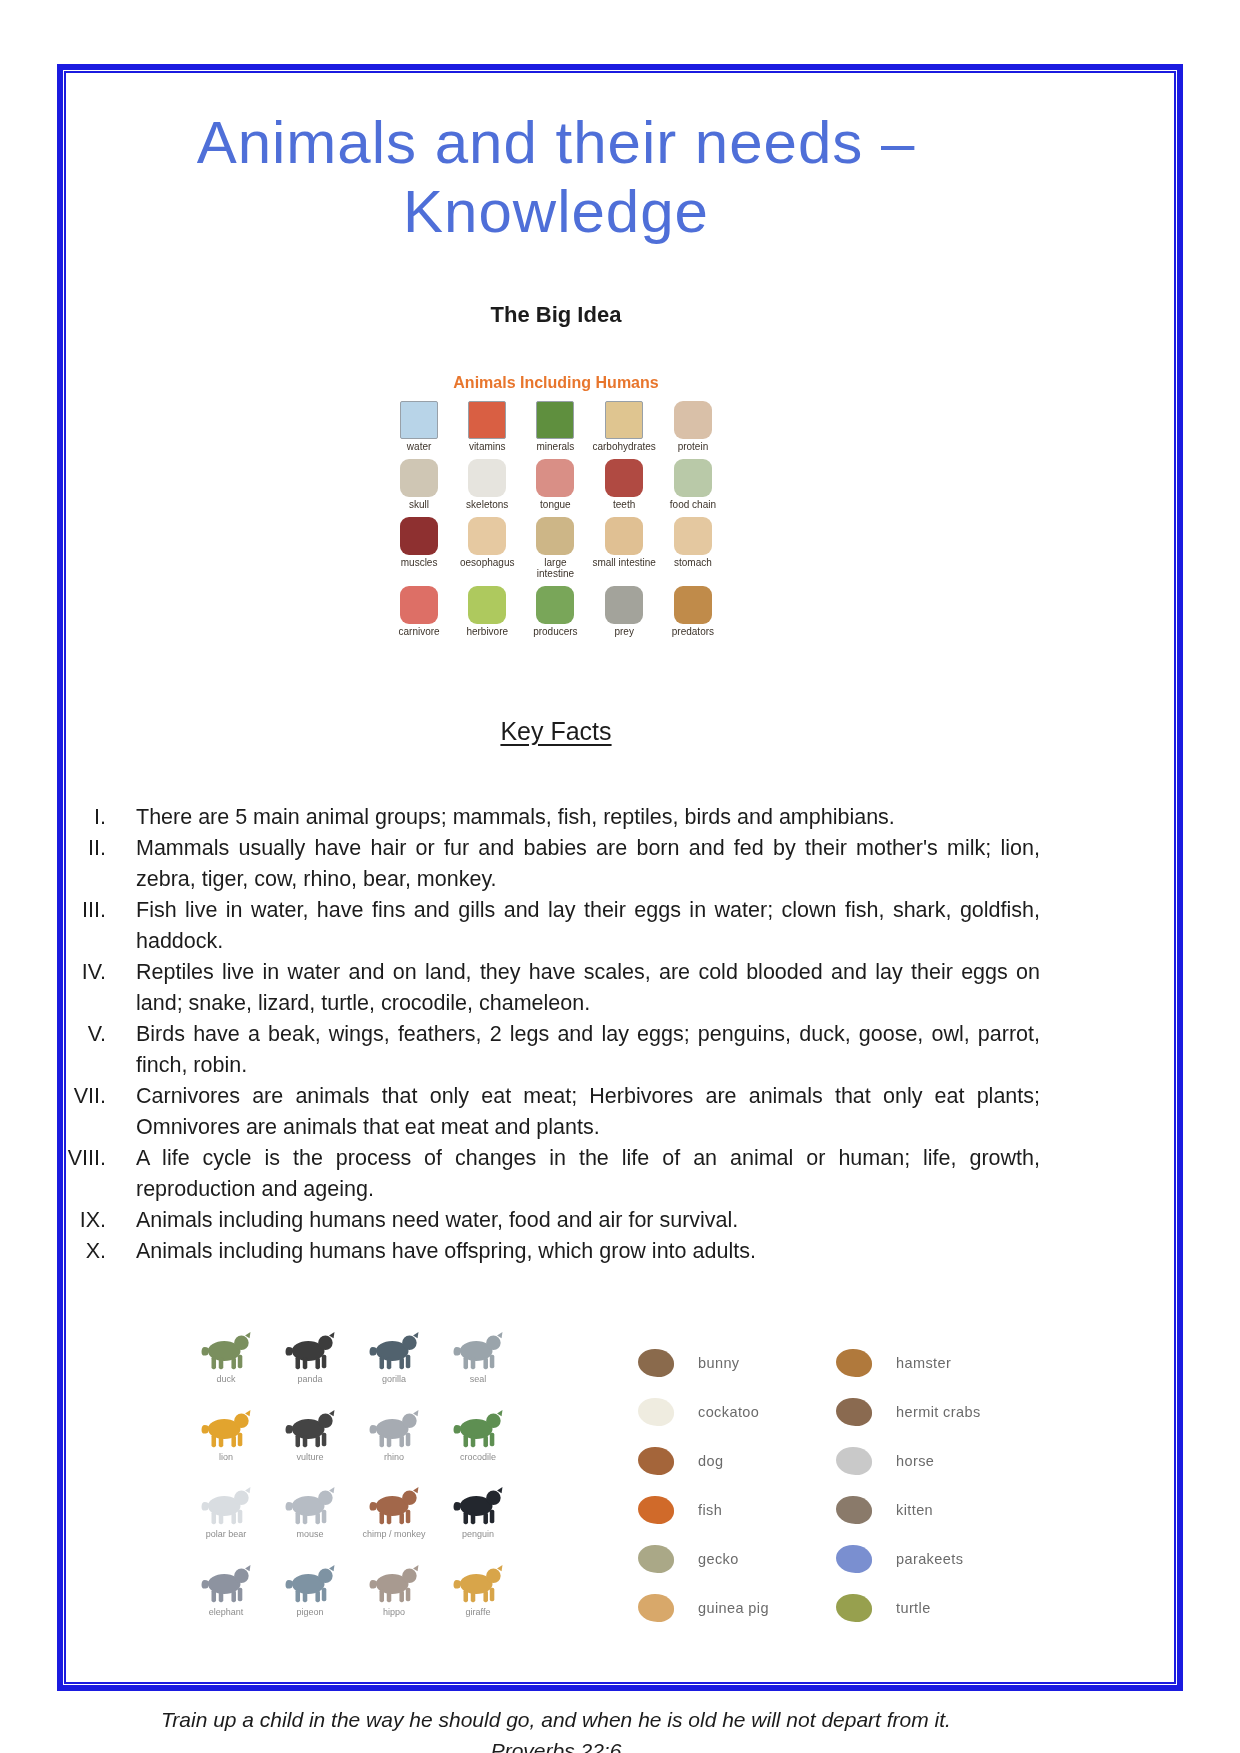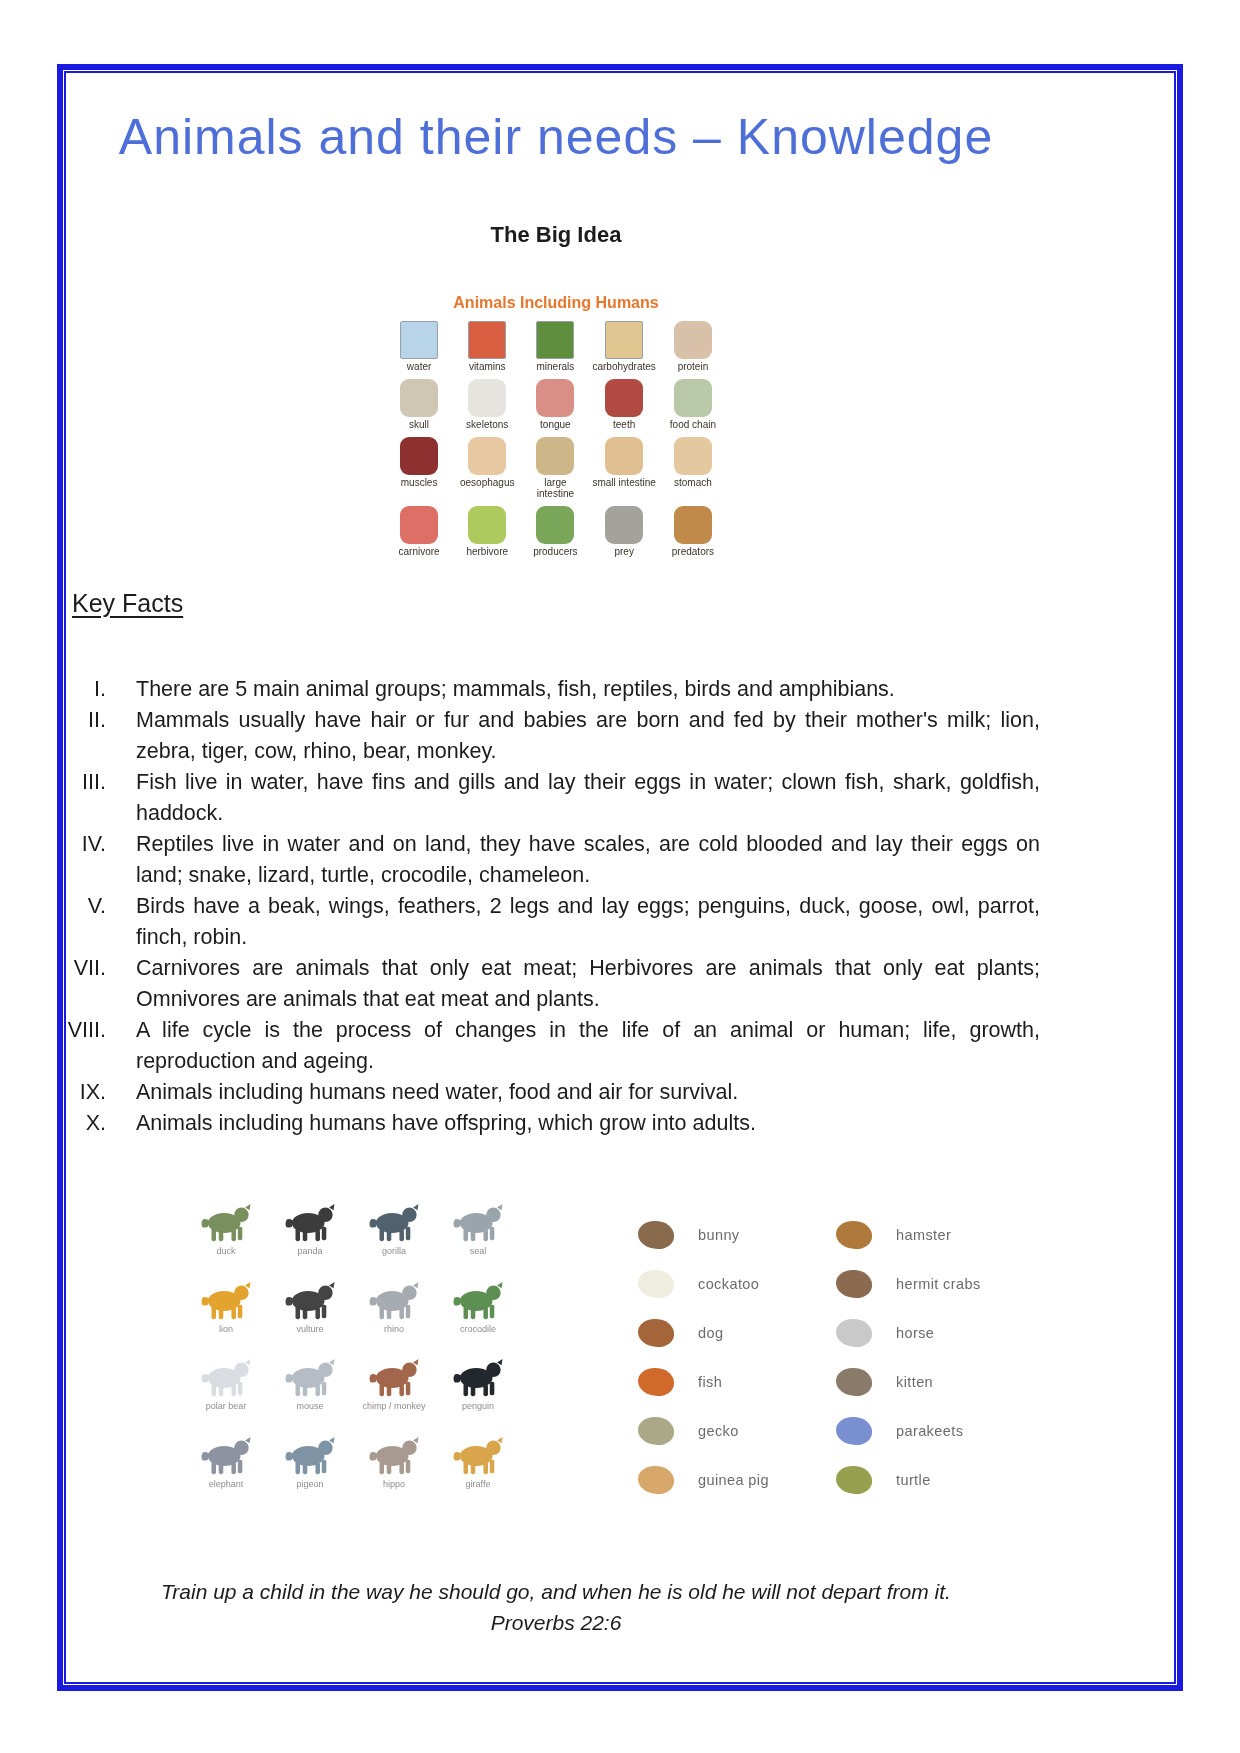--- a/index.html
+++ b/index.html
@@ -11,36 +11,36 @@
   .frame-outer {
     position:absolute; left:57px; top:64px; width:1126px; height:1627px;
     border:6px solid var(--border-blue); box-sizing:border-box;
   }
   .frame-inner { position:absolute; inset:1px; border:2px solid var(--border-blue); }
 
   .content { position:absolute; left:72px; top:78px; width:968px; }
 
   .page-title {
     margin:30px 0 10px; text-align:center; font-weight:400; letter-spacing:1px;
-    font-size:50px; color:var(--title-blue);
+    font-size:60px; color:var(--title-blue);
   }
   .big-idea-heading { margin-top:56px; text-align:center; font-size:22px; font-weight:bold; }
   .big-idea-text { margin-top:7px; text-align:center; font-size:22px; white-space:nowrap; }
 
   
   .vocab-block { width:336px; margin:46px auto 0; }
   .vocab-title { text-align:center; color:var(--vocab-orange); font-weight:bold; font-size:16px; margin-bottom:9px; }
   .vocab-grid { display:grid; grid-template-columns:repeat(5,1fr); column-gap:6px; row-gap:7px; }
   .vocab-item { text-align:center; }
   .vocab-img { width:38px; height:38px; margin:0 auto; border-radius:9px; background:var(--tint,#ddd); }
   .vocab-item.boxed .vocab-img { border-radius:2px; border:1px solid #98a0a8; box-sizing:border-box; }
   .vocab-label { font-size:10px; margin-top:2px; color:#3c332a; }
 
   .key-facts-heading {
-    margin-top:32px; text-align:left; font-size:25px; font-weight:400;
+    margin-top:80px; text-align:center; font-size:25px; font-weight:400;
     text-decoration:underline; text-underline-offset:4px;
   }
 
   .facts-list { margin-top:56px; }
   .fact { display:flex; margin-left:-14px; }
   .fact-num  { flex:none; width:48px; text-align:right; font-size:21.5px; line-height:31px; }
   .fact-text { flex:1; margin-left:30px; font-size:21.5px; line-height:31px; text-align:justify; }
 
   
   .bottom-images { display:flex; margin-top:60px; }

